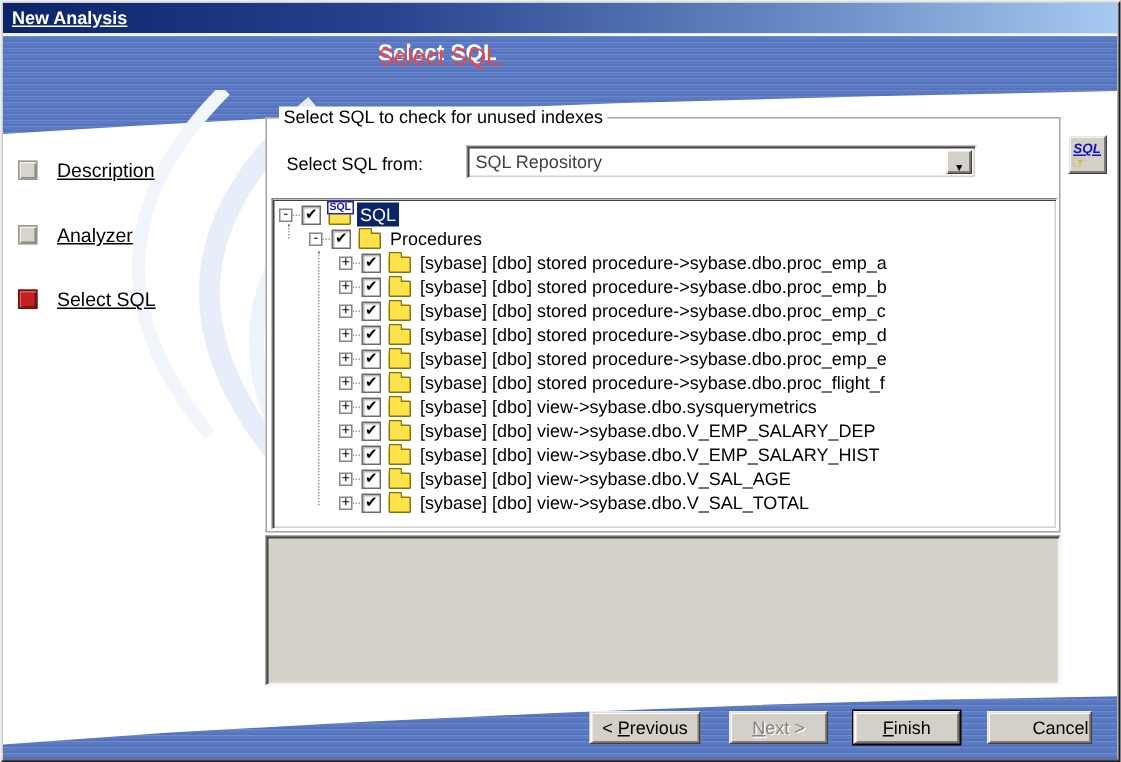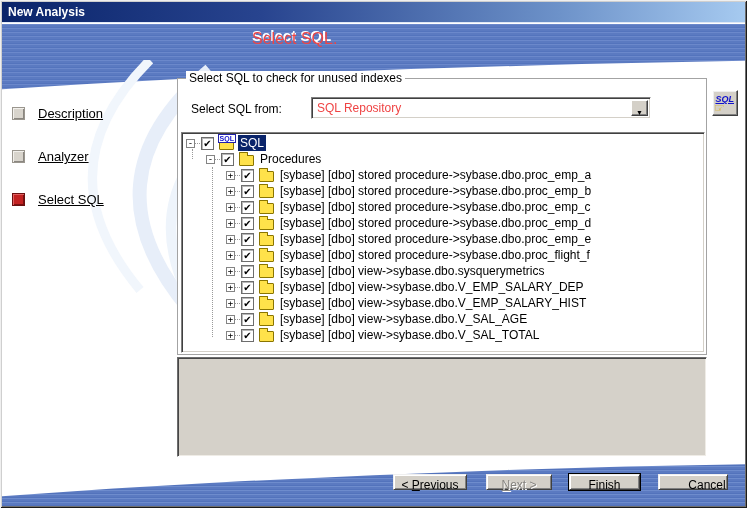--- a/index.html
+++ b/index.html
@@ -8,20 +8,21 @@
     position:relative;width:747px;height:508px;background:#fff;overflow:hidden;
     box-shadow:inset 1px 1px 0 #efefef,inset -1px -1px 0 #1c1c1c,
                inset 2px 2px 0 #cfcfcf,inset -2px -2px 0 #6f6f6f;
   }
   
   .titlebar{
     position:absolute;left:2px;top:2px;right:2px;height:21px;
     background:linear-gradient(90deg,#0a246a 0%,#28448f 35%,#6d92c9 75%,#a6caf0 100%);
     color:#fff;font-size:12px;font-weight:bold;line-height:21px;padding-left:6px;
     border-bottom:1px solid #dfe7f5;
+    text-decoration:underline;
   }
   
   .header-band{
     position:absolute;left:2px;top:24px;width:743px;height:68px;
     background:repeating-linear-gradient(180deg,#6b88cb 0 1px,#5b7ac1 1px 3px,#5474bd 3px 4px);
     clip-path:polygon(0 0,100% 0,100% 54%,78% 59%,55% 66%,32% 76%,12% 88%,0 96%);
   }
   .header-title{position:absolute;left:252px;top:27px;color:#fff;font-size:15px;font-weight:bold;}
   .header-subtitle{position:absolute;left:252px;top:30px;color:#ef4444;font-size:16px;}
   
@@ -42,21 +43,21 @@
   }
   .groupbox-label{
     position:absolute;left:8px;top:-8px;background:#fff;padding:0 3px;font-size:12px;color:#000;white-space:nowrap;
   }
   .combo-label{position:absolute;left:13px;top:23px;font-size:12px;color:#000;text-align:right;}
   .combo{
     position:absolute;left:133px;top:18px;width:340px;height:22px;background:#fff;
     border:1px solid #808080;border-right-color:#fff;border-bottom-color:#fff;
     box-shadow:inset 1px 1px 0 #404040,inset -1px -1px 0 #d4d0c8;
   }
-  .combo-value{position:absolute;left:5px;top:3px;font-size:12px;color:#ef4444;white-space:nowrap;}
+  .combo-value{position:absolute;left:5px;top:3px;font-size:12px;color:#404040;white-space:nowrap;}
   .combo-arrow-btn{
     position:absolute;right:2px;top:2px;bottom:2px;width:17px;background:#d4d0c8;
     border:1px solid #fff;border-right-color:#404040;border-bottom-color:#404040;
     box-shadow:inset -1px -1px 0 #808080;text-align:center;
   }
   .combo-arrow-btn span{font-size:7px;line-height:16px;color:#000;}
   
   .tree{
     position:absolute;left:3px;top:53px;width:524px;height:221px;background:#fff;
     border:1px solid #808080;border-right-color:#fff;border-bottom-color:#fff;
@@ -105,21 +106,21 @@
     box-shadow:inset 1px 1px 0 #474747,inset -1px -1px 0 #efece6;
   }
   
   .bottom-swoosh{
     position:absolute;left:2px;top:462px;width:743px;height:44px;
     background:repeating-linear-gradient(180deg,#6e8ccd 0 1px,#5b7ac1 1px 3px,#5373bc 3px 4px);
     clip-path:polygon(0 78%,15% 60%,32% 44%,50% 30%,68% 18%,84% 10%,100% 5%,100% 100%,0 100%);
   }
   
   .win-btn{
-    position:absolute;top:474px;height:16px;background:#d4d0c8;font-size:12px;color:#000;
+    position:absolute;top:474px;height:22px;background:#d4d0c8;font-size:12px;color:#000;
     border:1px solid #efefef;border-right-color:#404040;border-bottom-color:#404040;
     box-shadow:inset 1px 1px 0 #fff,inset -1px -1px 0 #808080;
     text-align:center;line-height:20px;cursor:default;
   }
   .win-btn.default{box-shadow:0 0 0 1px #000,inset 1px 1px 0 #fff,inset -1px -1px 0 #808080;}
   .win-btn.disabled .btn-label{color:#868480;text-shadow:1px 1px 0 #fff;}
   #btn-previous{left:393px;width:74px;}
   #btn-next{left:486px;width:66px;}
   #btn-finish{left:569px;width:71px;}
   #btn-cancel{left:658px;width:70px;padding-left:28px;}

